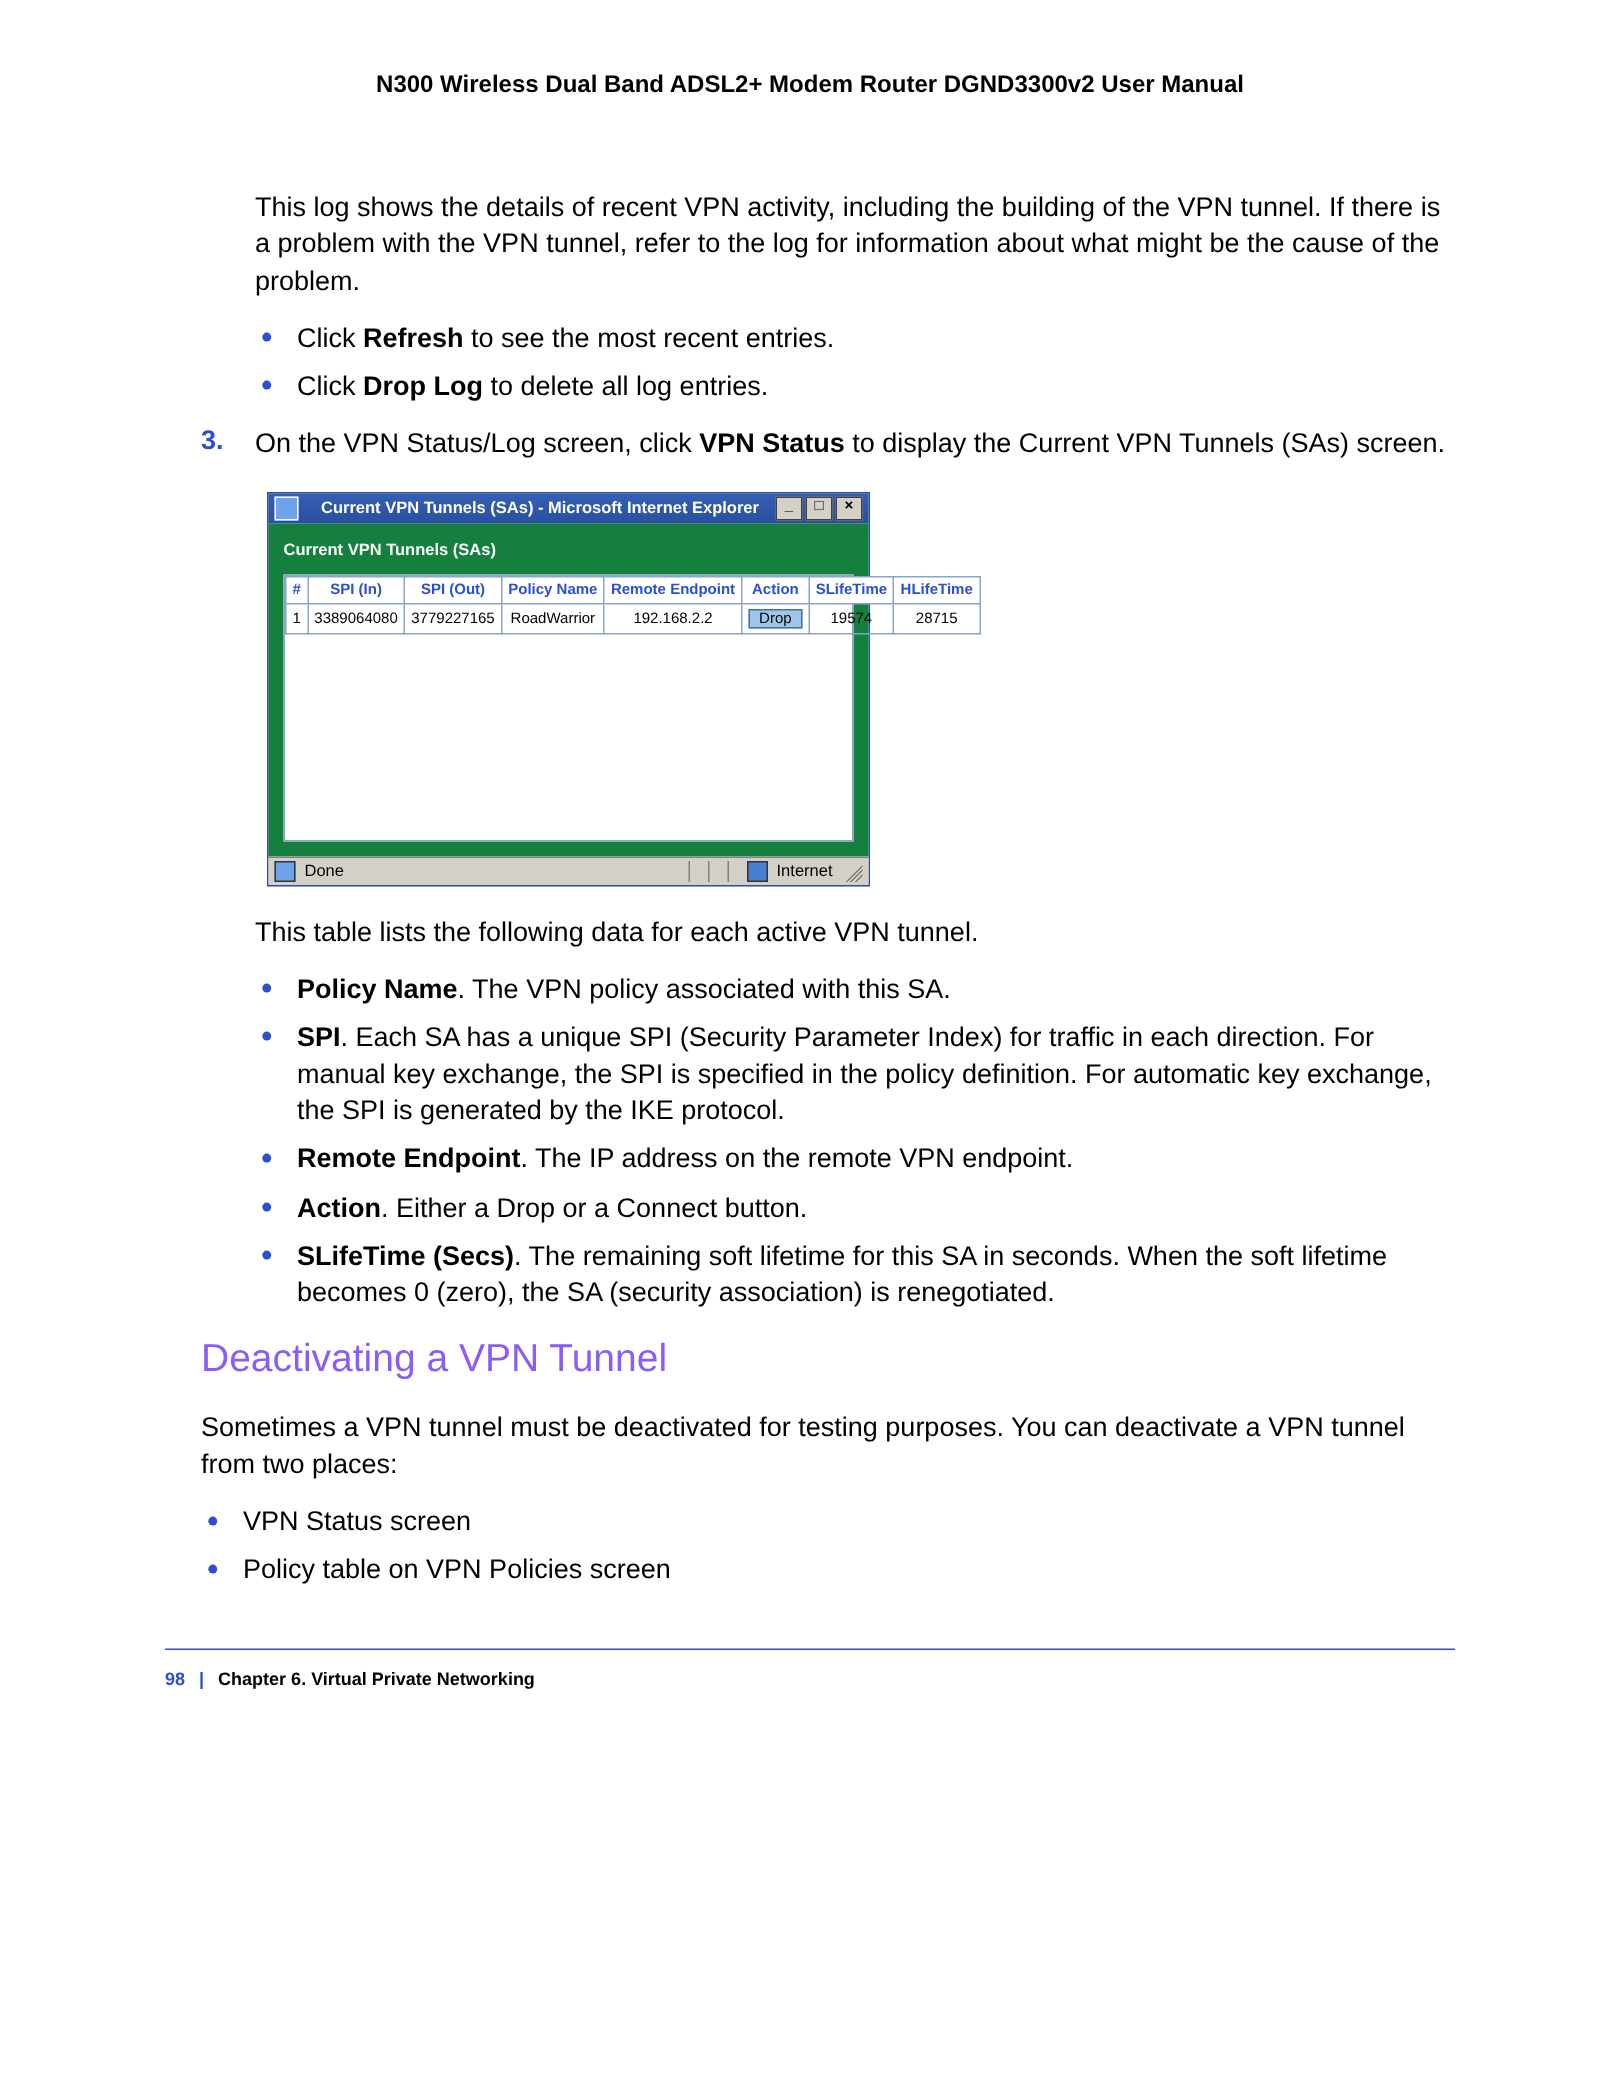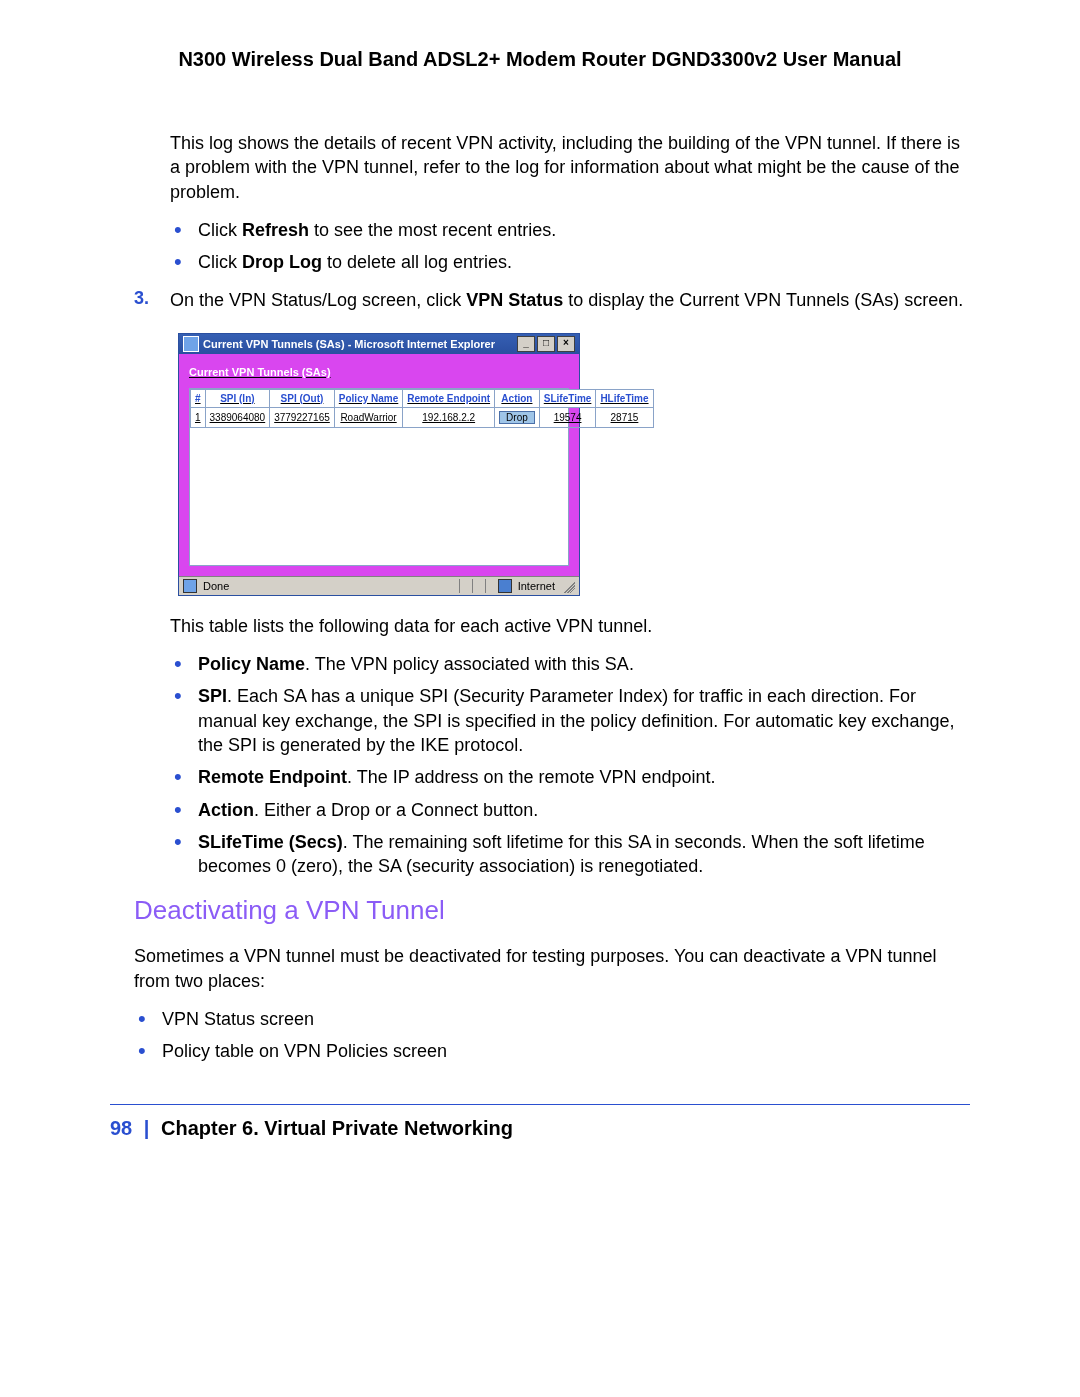--- a/index.html
+++ b/index.html
@@ -12,21 +12,21 @@
   .page {
     width: 1080px;
     margin: 0 auto;
     padding: 48px 0 40px 0;
     box-sizing: border-box;
     position: relative;
   }
   .header-title {
     text-align: center;
     font-weight: bold;
-    font-size: 20px;
+    font-size: 16px;
     margin: 0 110px 60px 110px;
   }
   .content {
     margin: 0 110px 0 170px;
   }
   .para {
     font-size: 18px;
     line-height: 1.35;
     margin-bottom: 14px;
   }
@@ -73,21 +73,21 @@
     margin-top: 17px;
     margin-bottom: 18px;
     margin-left: -36px;
   }
   .footer-rule {
     border-top: 1px solid #2a4fd0;
     margin: 40px 110px 12px 110px;
   }
   .footer {
     margin: 0 110px 0 110px;
-    font-size: 20px;
+    font-size: 12px;
   }
   .footer .pg { color: #2a4fd0; font-weight: bold; }
   .footer .sep { color: #2a4fd0; font-weight: bold; margin: 0 6px; }
   .footer .chap { font-weight: bold; }
 
   
   .ie-window {
     width: 400px;
     margin: 6px 0 18px 8px;
     border: 1px solid #2a4fa0;
@@ -95,34 +95,34 @@
     font-family: Tahoma, Arial, sans-serif;
     font-size: 11px;
   }
   .ie-titlebar {
     background: linear-gradient(#355fb3, #2a4fa0);
     color: #fff;
     display: flex;
     align-items: center;
     padding: 2px 4px;
     font-weight: bold;
+    gap: 11px;
   }
   .ie-titlebar .ie-icon {
     width: 14px; height: 14px; background: #6fa3e8; border:1px solid #fff; margin-right:4px;
   }
   .ie-title-text { flex: 1; white-space: nowrap; overflow: hidden; }
   .ie-ctrls { display:flex; gap:2px; }
   .ie-ctrls span {
     display:inline-block; width:16px; height:14px; background:#d4d0c8; border:1px solid #404040;
     text-align:center; line-height:12px; color:#000; font-weight:bold; font-size:10px;
   }
   .ie-body {
-    background: #d946ef;
+    background: #15803d;
     padding: 12px 10px 10px 10px;
-    text-decoration: underline;
   }
   .ie-heading { color:#fff; font-weight:bold; margin-bottom:10px; }
   .ie-table-wrap {
     background:#fff;
     border:1px solid #8aa3c8;
     min-height: 176px;
   }
   .ie-table {
     width:100%;
     border-collapse: collapse;

